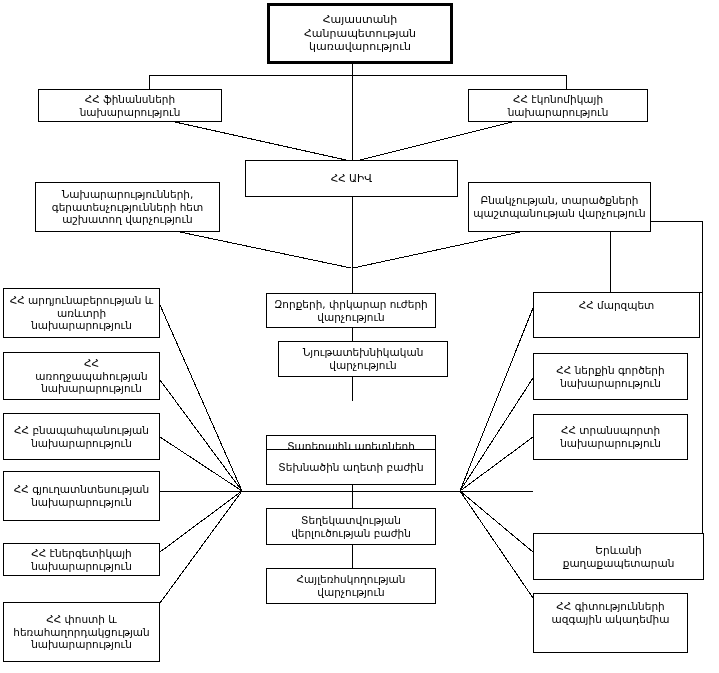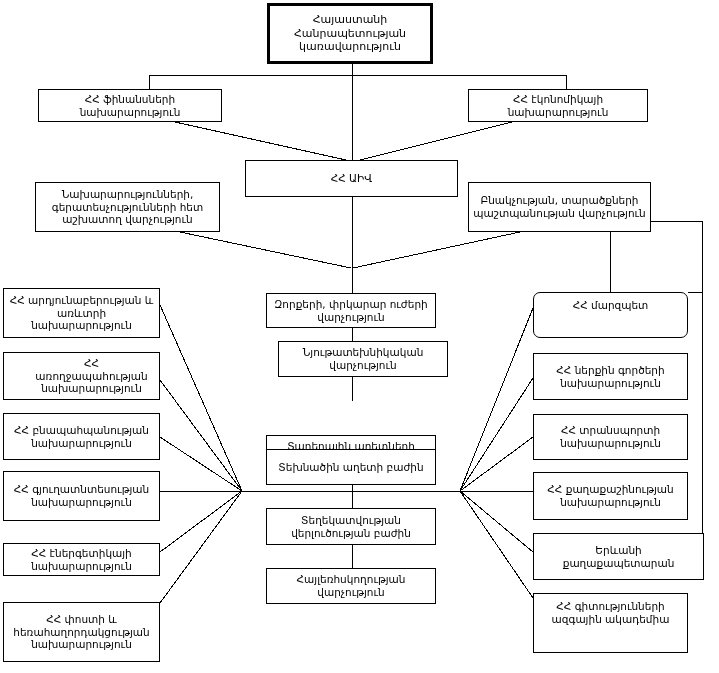--- a/index.html
+++ b/index.html
@@ -59,21 +59,21 @@
     <line x1="460" y1="491" x2="533" y2="598"></line>
 
     <line x1="651" y1="221" x2="702" y2="221"></line>
     <line x1="702" y1="221" x2="702" y2="543"></line>
     <line x1="702" y1="543" x2="688" y2="543"></line>
     <line x1="688" y1="292" x2="702" y2="292"></line>
 
     <line x1="610" y1="232" x2="610" y2="292"></line>
   </svg>
 
-  <div class="box bold" style="left:267px; top:3px; width:166px; height:61px;">Հայաստանի Հանրապետության կառավարություն</div>
+  <div class="box bold" style="left:267px; top:3px; width:186px; height:61px;">Հայաստանի Հանրապետության կառավարություն</div>
 
   <div class="box" style="left:38px; top:89px; width:184px; height:33px;">ՀՀ ֆինանսների նախարարություն</div>
   <div class="box" style="left:468px; top:89px; width:180px; height:33px;">ՀՀ էկոնոմիկայի նախարարություն</div>
 
   <div class="box" style="left:245px; top:160px; width:213px; height:37px;">ՀՀ ԱԻՎ</div>
   <div class="box" style="left:35px; top:182px; width:185px; height:50px;">Նախարարությունների, գերատեսչությունների հետ աշխատող վարչություն</div>
   <div class="box" style="left:468px; top:182px; width:183px; height:50px;">Բնակչության, տարածքների պաշտպանության վարչություն</div>
 
   <div class="box" style="left:3px; top:288px; width:157px; height:50px;">ՀՀ արդյունաբերության և առևտրի նախարարություն</div>
   <div class="box" style="left:3px; top:352px; width:157px; height:48px;padding-left:24px;">ՀՀ առողջապահության նախարարություն</div>
@@ -82,20 +82,19 @@
   <div class="box" style="left:3px; top:543px; width:157px; height:33px;">ՀՀ էներգետիկայի նախարարություն</div>
   <div class="box" style="left:3px; top:602px; width:157px; height:60px;">ՀՀ փոստի և հեռահաղորդակցության նախարարություն</div>
 
   <div class="box" style="left:266px; top:293px; width:170px; height:35px;">Զորքերի, փրկարար ուժերի վարչություն</div>
   <div class="box" style="left:278px; top:341px; width:170px; height:36px;">Նյութատեխնիկական վարչություն</div>
   <div class="box" style="left:266px; top:401px; width:170px; height:35px;margin-top:34px;">Տարերային աղետների բաժին</div>
   <div class="box" style="left:266px; top:449px; width:170px; height:36px;">Տեխնածին աղետի բաժին</div>
   <div class="box" style="left:266px; top:508px; width:170px; height:37px;">Տեղեկատվության վերլուծության բաժին</div>
   <div class="box" style="left:266px; top:568px; width:170px; height:36px;">Հայլեռհսկողության վարչություն</div>
 
-  <div class="box top-align" style="left:533px; top:292px; width:155px; height:46px;border-radius:7px;">ՀՀ մարզպետ</div>
+  <div class="box top-align" style="left:533px; top:292px; width:167px; height:46px;">ՀՀ մարզպետ</div>
   <div class="box" style="left:533px; top:353px; width:155px; height:47px;">ՀՀ ներքին գործերի նախարարություն</div>
   <div class="box" style="left:533px; top:414px; width:155px; height:46px;">ՀՀ տրանսպորտի նախարարություն</div>
-  <div class="box" style="left:533px; top:472px; width:155px; height:48px;">ՀՀ քաղաքաշինության նախարարություն</div>
   <div class="box" style="left:533px; top:533px; width:171px; height:47px;">Երևանի քաղաքապետարան</div>
   <div class="box top-align" style="left:533px; top:593px; width:155px; height:60px;">ՀՀ գիտությունների ազգային ակադեմիա</div>
 
 </div>
 
 </body></html>

